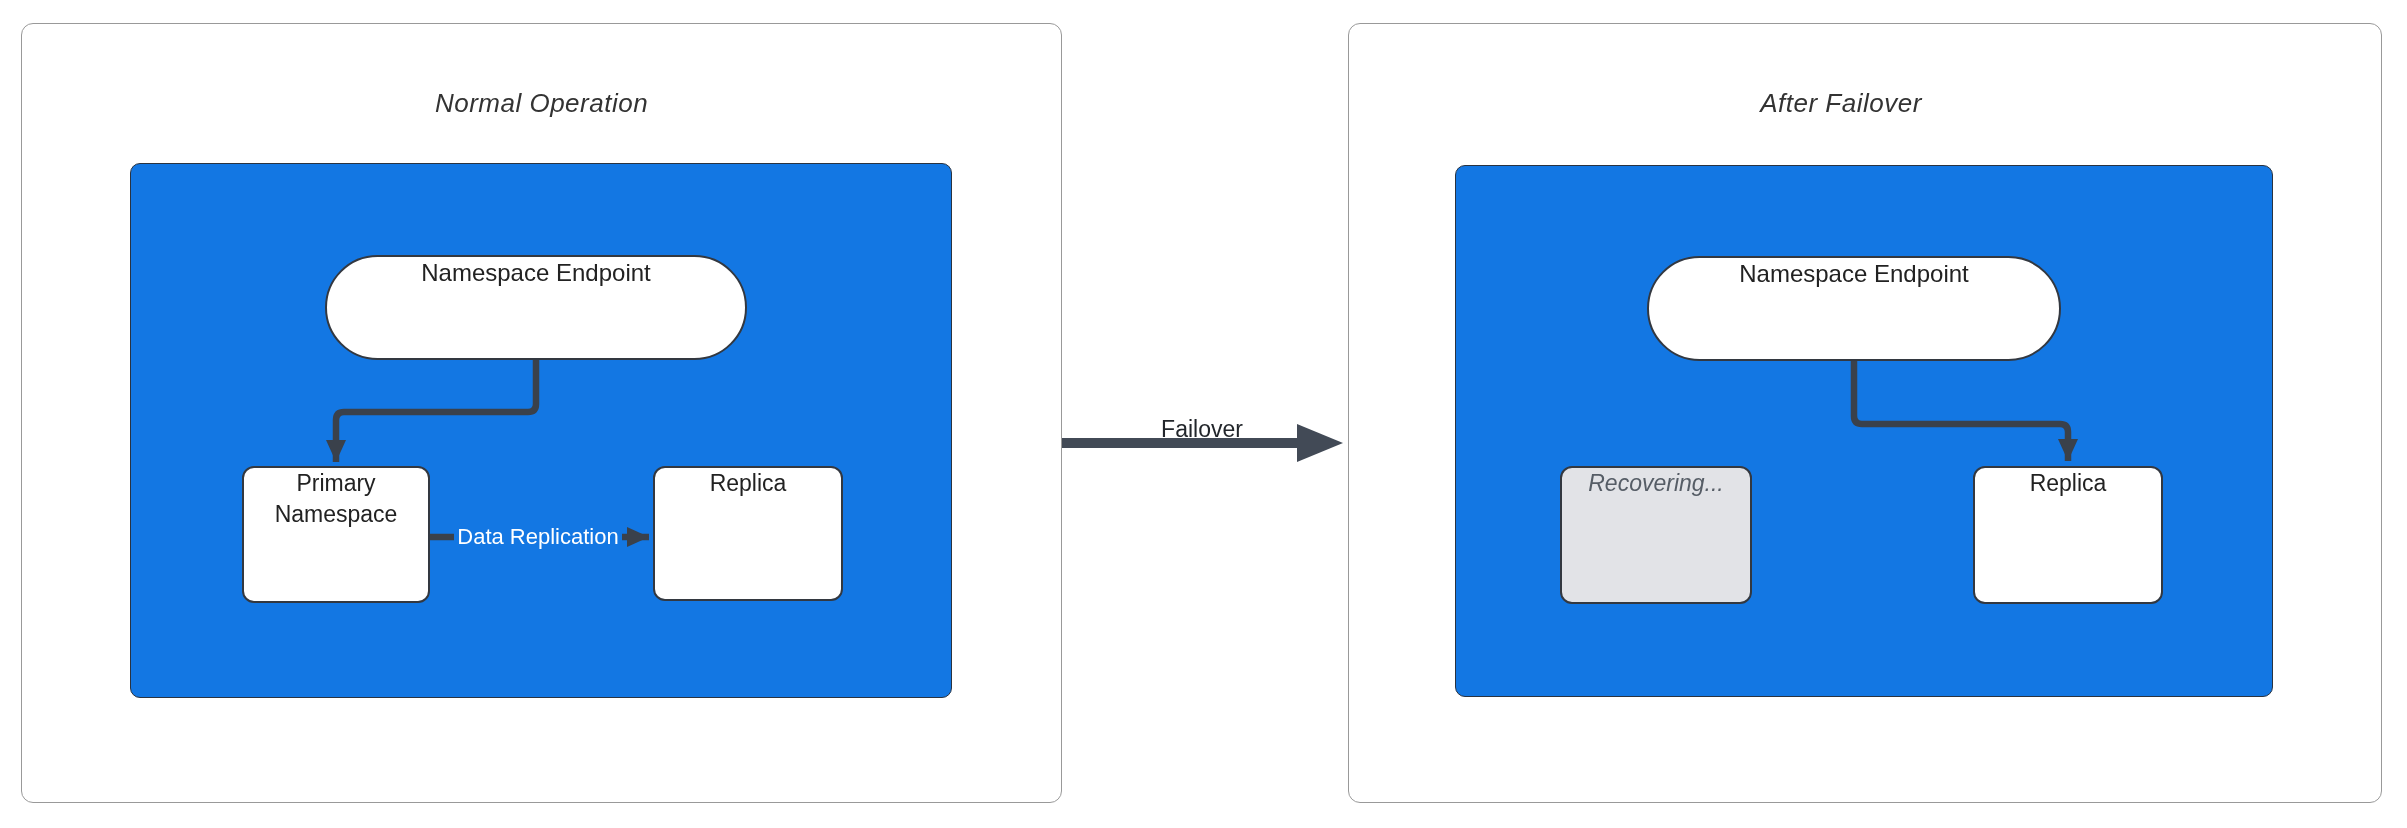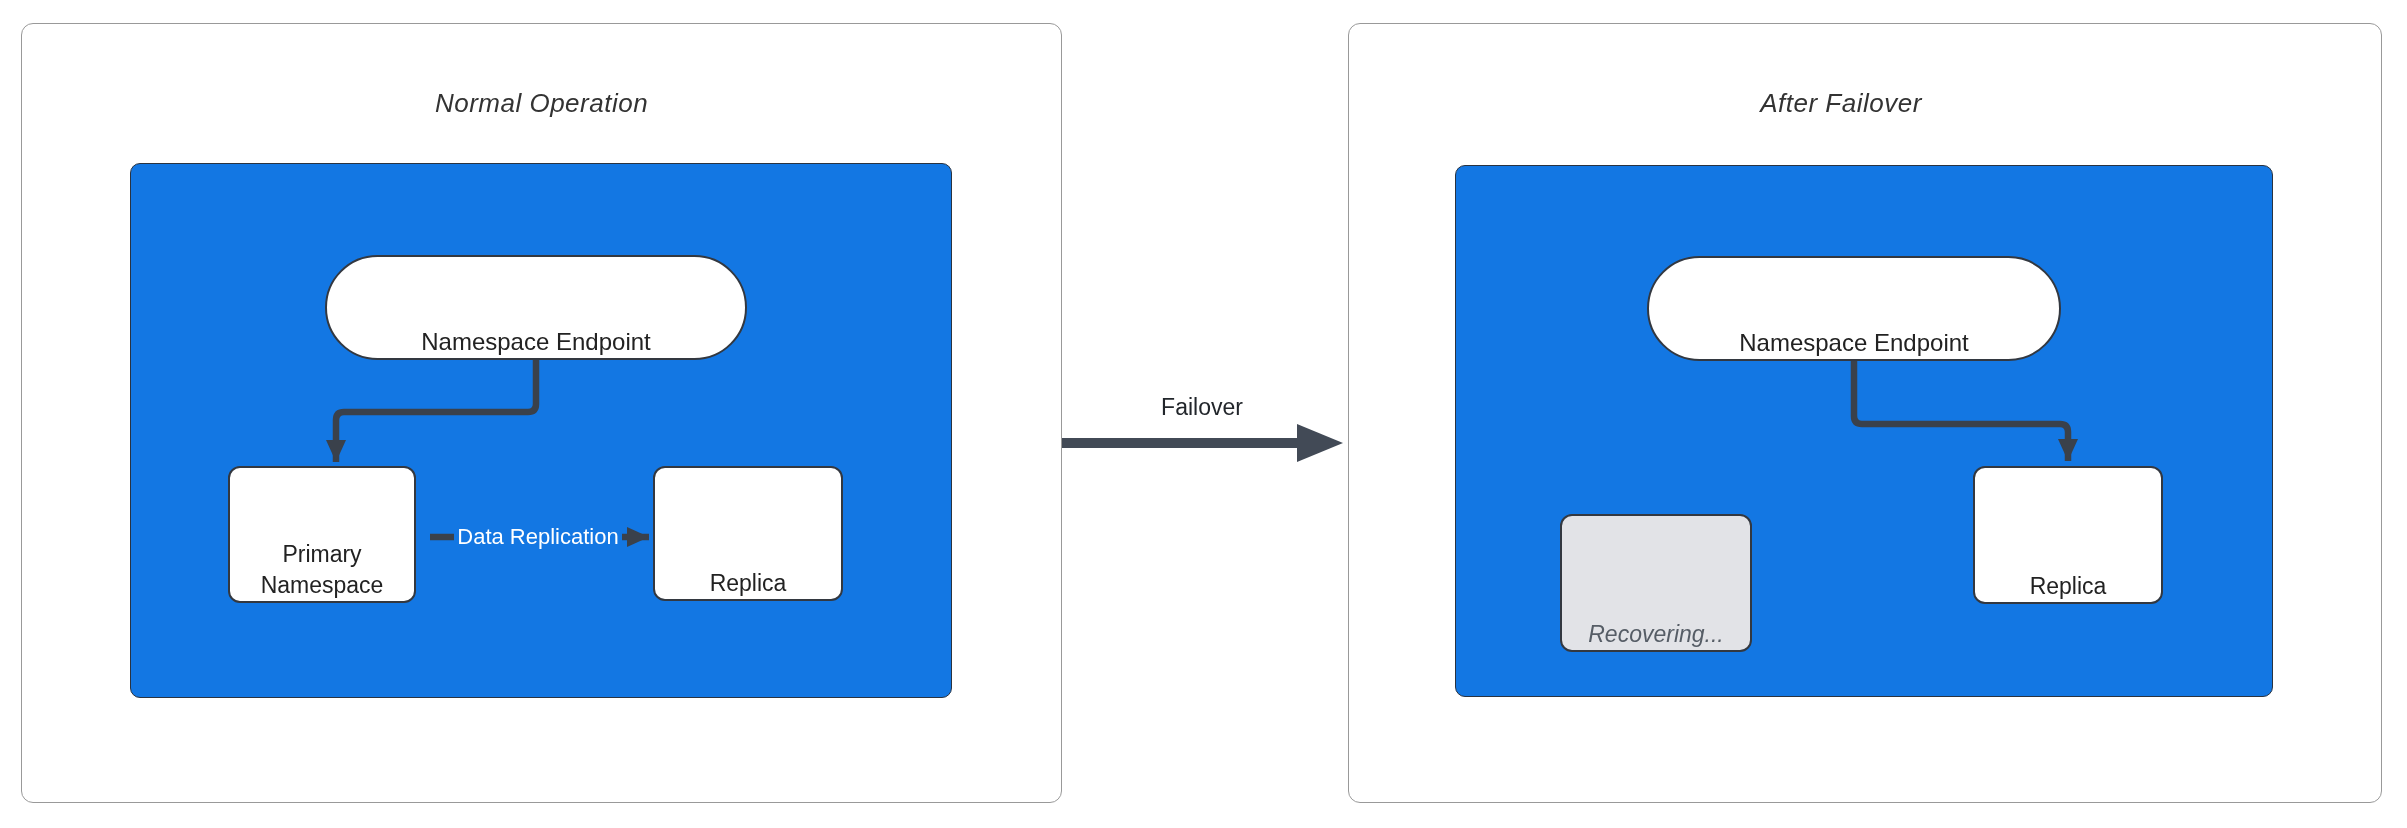--- a/index.html
+++ b/index.html
@@ -27,21 +27,21 @@
   .panel-title{
     position:absolute;text-align:center;font-size:26px;font-style:italic;
     color:var(--title-text);z-index:3;letter-spacing:0.5px;
   }
   .cluster{
     position:absolute;background:var(--cluster-blue);border:1px solid #2a3340;
     border-radius:10px;box-sizing:border-box;z-index:1;
   }
   .edges{position:absolute;left:0;top:0;z-index:2;}
   .node{
-    position:absolute;display:flex;align-items:flex-end;justify-content:center;
+    position:absolute;display:flex;align-items:flex-start;justify-content:center;
     text-align:center;background:#ffffff;border:2px solid var(--node-border);
     box-sizing:border-box;color:var(--node-text);font-size:23px;line-height:1.35;
     z-index:3;
   }
   .pill{border-radius:54px;font-size:24px;}
   .rect{border-radius:12px;}
   .recovering{
     background:var(--recovering-fill);color:var(--recovering-text);font-style:italic;
   }
   .edge-label{
@@ -84,37 +84,37 @@
     <g>
       <line x1="1062" y1="443" x2="1300" y2="443" style="stroke:var(--failover-arrow)" stroke-width="10"></line>
       <polygon points="1297,424 1343,443 1297,462" style="fill:var(--failover-arrow)"></polygon>
     </g>
   </svg>
 
   <div class="node pill" style="left:325px;top:255px;width:422px;height:105px;">
     <span>Namespace Endpoint</span>
   </div>
 
-  <div class="node rect" style="left:228px;top:466px;width:188px;height:137px;padding:0 18px;">
+  <div class="node rect" style="left:242px;top:466px;width:188px;height:137px;padding:0 18px;">
     <span>Primary Namespace</span>
   </div>
 
   <div class="node rect" style="left:653px;top:466px;width:190px;height:135px;">
     <span>Replica</span>
   </div>
 
   <div class="edge-label" style="left:454px;top:520px;width:168px;height:34px;">Data Replication</div>
 
-  <div class="transition-label" style="left:1102px;top:394px;width:200px;text-align:center;">Failover</div>
+  <div class="transition-label" style="left:1102px;top:416px;width:200px;text-align:center;">Failover</div>
 
   <div class="node pill" style="left:1647px;top:256px;width:414px;height:105px;">
     <span>Namespace Endpoint</span>
   </div>
 
-  <div class="node rect recovering" style="left:1560px;top:466px;width:192px;height:138px;margin-top:48px;">
+  <div class="node rect recovering" style="left:1560px;top:466px;width:192px;height:138px;">
     <span>Recovering...</span>
   </div>
 
   <div class="node rect" style="left:1973px;top:466px;width:190px;height:138px;">
     <span>Replica</span>
   </div>
 
 </div>
 
 </body></html>

